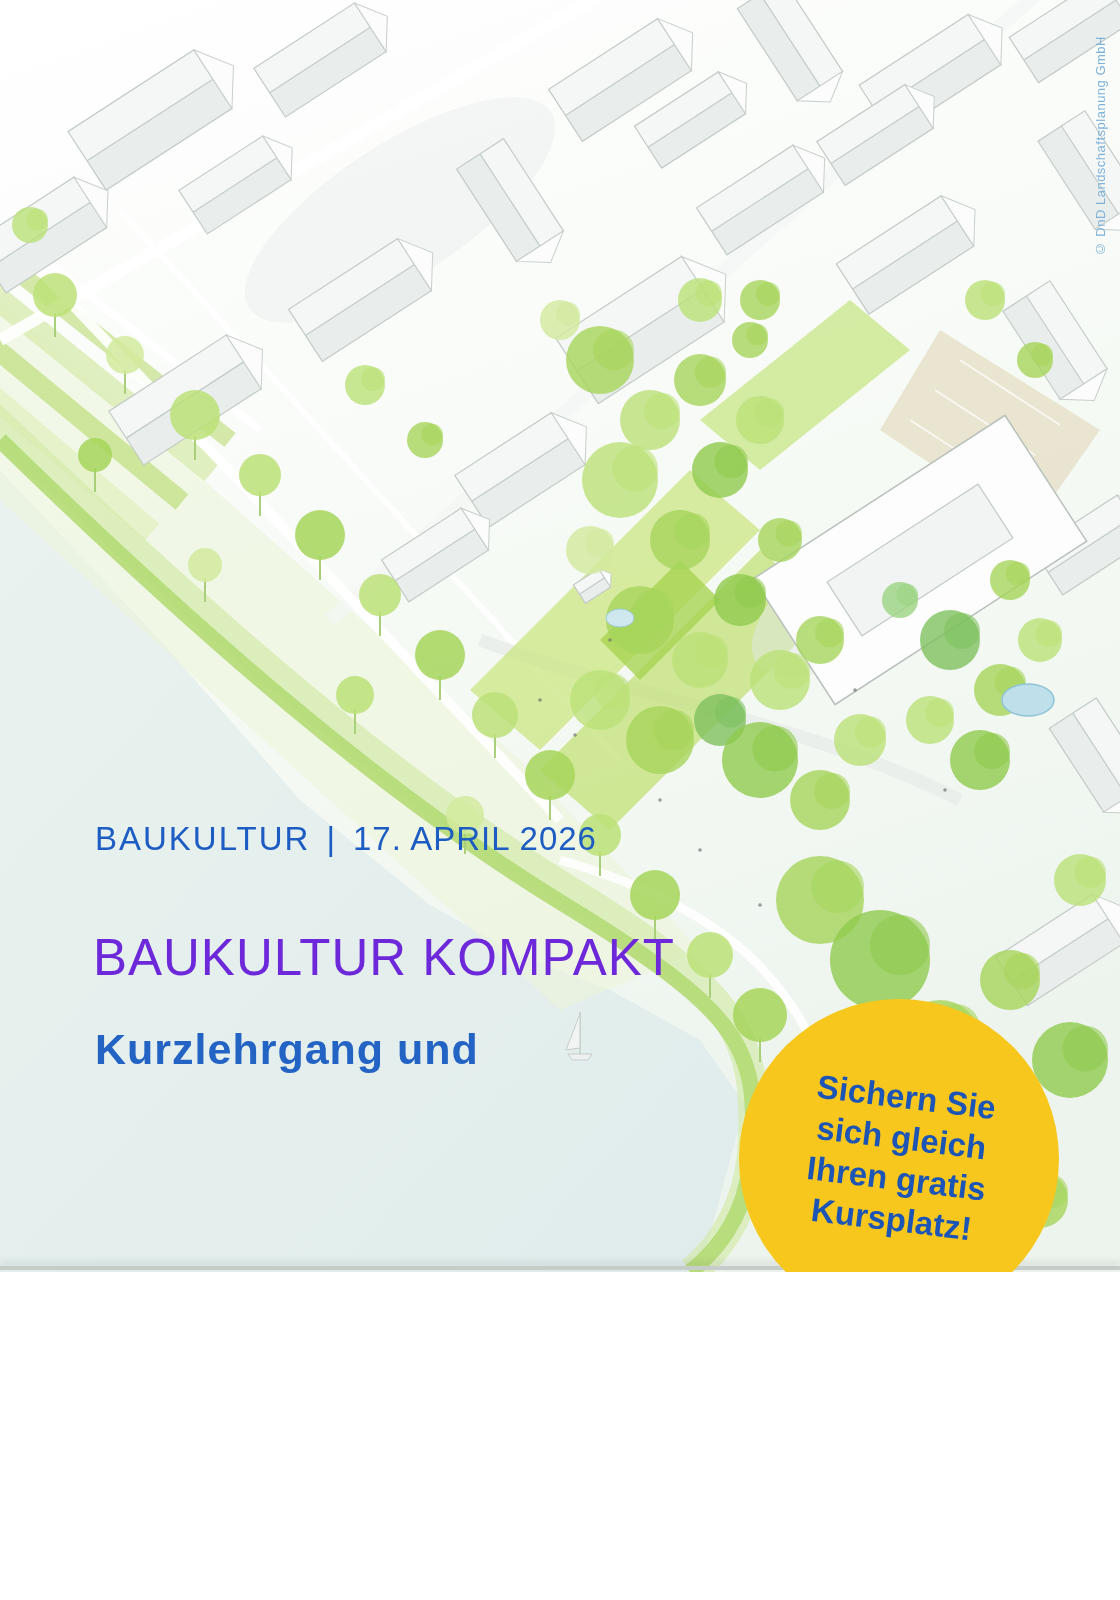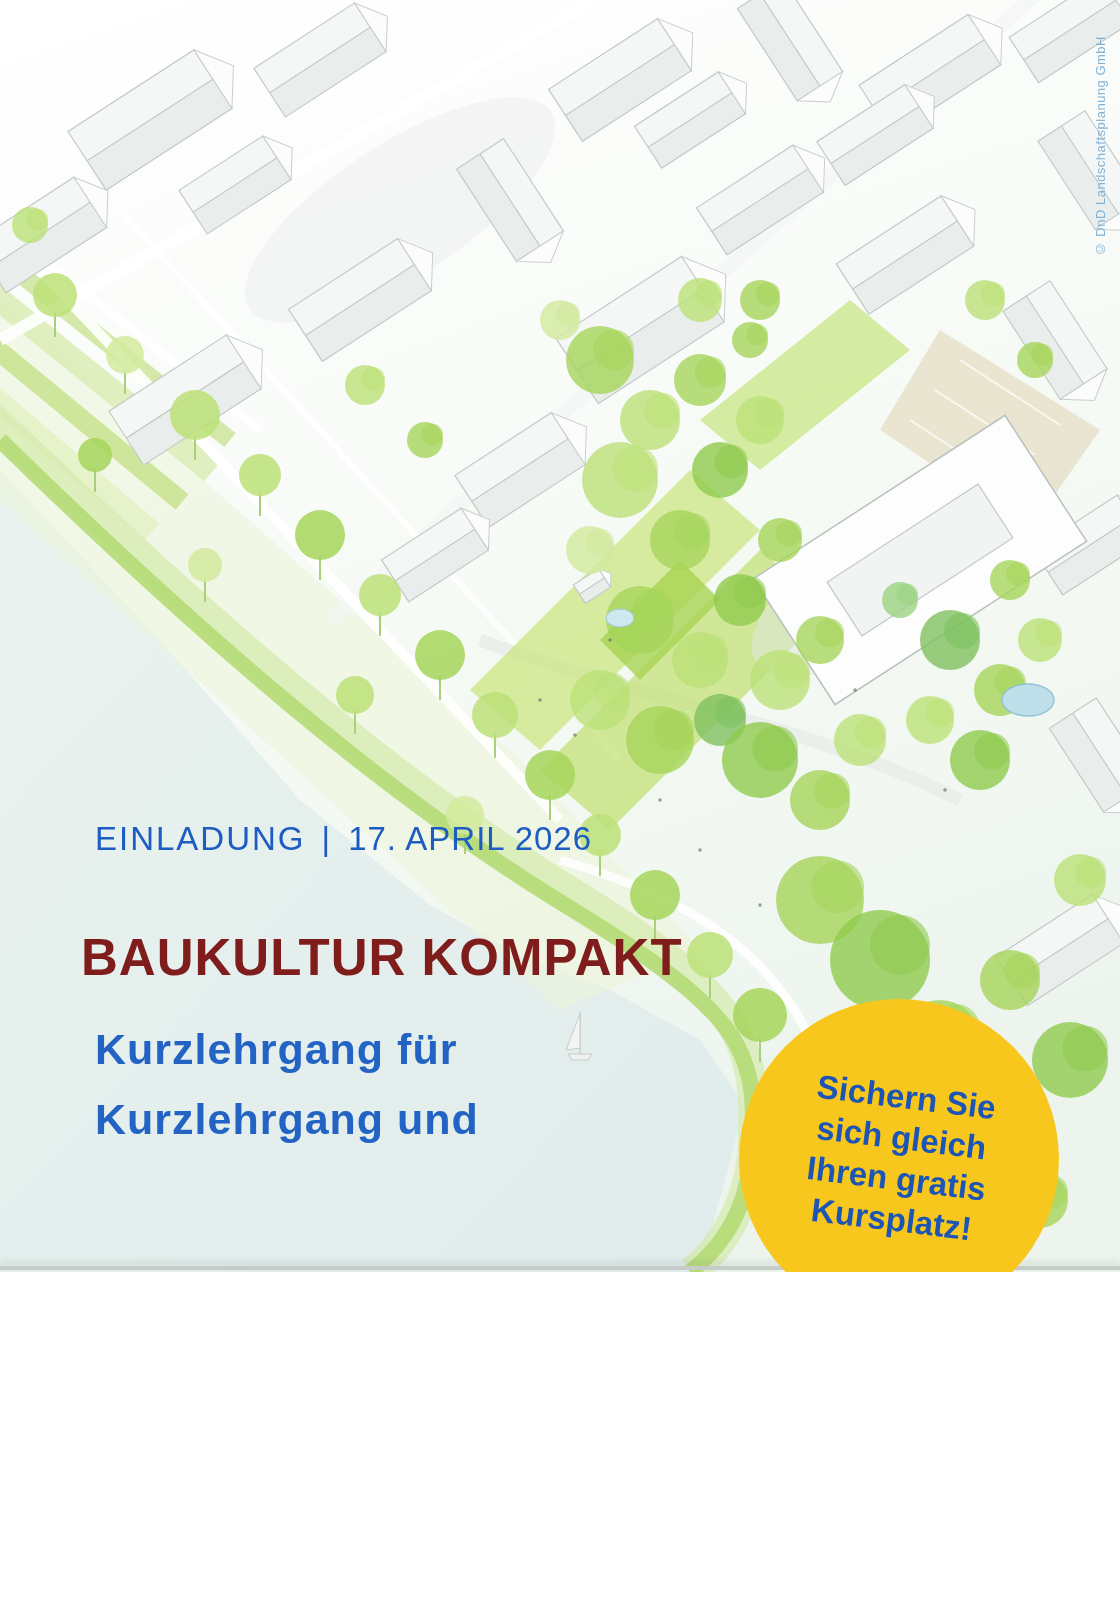--- a/index.html
+++ b/index.html
@@ -5,22 +5,22 @@
   html,body{margin:0;padding:0;background:#888;}
   .page{position:relative;width:1120px;height:1600px;background:#ffffff;overflow:hidden;
         font-family:"Liberation Sans",sans-serif;margin:0 auto;}
   .illustration{position:absolute;left:0;top:0;width:1120px;height:1272px;}
   .edge{position:absolute;left:0;top:1266px;width:1120px;height:4px;background:#c6ccc7;
         box-shadow:0 -4px 6px rgba(90,100,92,.18);}
   
   .kicker{position:absolute;left:95px;top:820px;font-size:33px;color:#1d5cc2;letter-spacing:2px;}
   .kicker .sep{margin:0 16px;font-weight:300;}
   .kicker b{font-weight:400;letter-spacing:1px;}
-  .title{position:absolute;left:81px;top:928px;margin:0;font-size:51px;font-weight:700;
-         color:#7f1d1d;letter-spacing:1px;}
+  .title{position:absolute;left:93px;top:928px;margin:0;font-size:51px;font-weight:400;
+         color:#6d28d9;letter-spacing:1px;}
   .subtitle{position:absolute;left:95px;top:1014px;font-size:43px;font-weight:600;
             color:#2263c4;line-height:70px;letter-spacing:1px;}
   
   .badge{position:absolute;left:739px;top:999px;width:320px;height:320px;border-radius:50%;
          background:#f8c71d;display:flex;align-items:center;justify-content:center;}
   .badge-text{transform:rotate(7deg);text-align:center;font-size:33px;font-weight:600;
               color:#1c55b6;line-height:1.24;}
   .badge-text b{font-weight:800;}
   
   .credit{position:absolute;right:12px;top:36px;writing-mode:vertical-rl;transform:rotate(180deg);
@@ -388,27 +388,26 @@
         <circle cx="945" cy="790" r="1.8" fill="#5a6360" opacity="0.6"></circle>
         <circle cx="855" cy="690" r="1.8" fill="#5a6360" opacity="0.6"></circle>
         <circle cx="610" cy="640" r="1.8" fill="#5a6360" opacity="0.6"></circle>
       </svg>
   </div>
   <div class="edge"></div>
 
   <div class="credit">© DnD Landschaftsplanung GmbH</div>
 
   <div class="kicker">
-    <span>EINLADUNG</span><span class="sep">|</span><b>17. APRIL 2026</b>
+    <span>BAUKULTUR</span><span class="sep">|</span><b>17. APRIL 2026</b>
   </div>
 
   <h1 class="title">BAUKULTUR KOMPAKT</h1>
 
   <div class="subtitle">
-    <div>Kurzlehrgang für</div>
     <div>Kurzlehrgang und</div>
   </div>
 
   <div class="badge">
     <div class="badge-text">
       <div>Sichern Sie</div>
       <div>sich gleich</div>
       <div><span>Ihren</span> <b>gratis</b></div>
       <div><b>Kursplatz!</b></div>
     </div>

